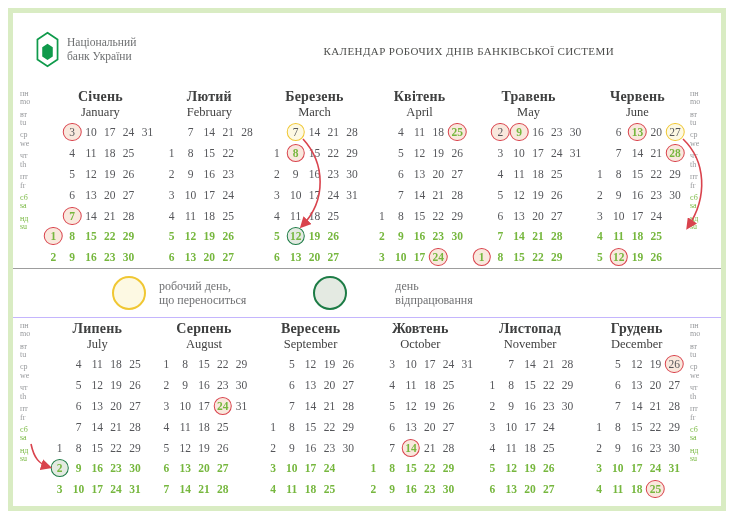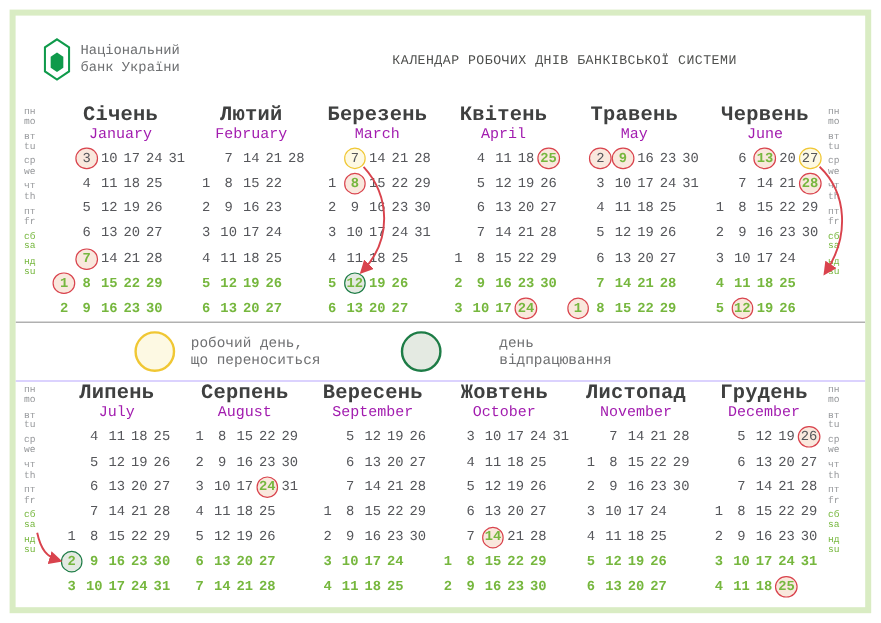--- a/index.html
+++ b/index.html
@@ -1,37 +1,37 @@
 <!DOCTYPE html>
 <html><head>
 <meta charset="utf-8">
 <style>
   html,body{margin:0;padding:0;background:#fff;}
   .page{position:relative;width:734px;height:519px;background:#fff;overflow:hidden;
-        font-family:Liberation Mono, monospace;}
+        font-family:Liberation Serif, serif;}
   .frame{position:absolute;inset:8px;border:5px solid #d9ecc3;pointer-events:none;z-index:5;}
 
   
   .logo{position:absolute;left:36px;top:31px;display:flex;gap:8px;align-items:center;}
   .logo-text{font-size:11.5px;line-height:13.5px;color:#6d6f71;}
   .title{position:absolute;left:140px;right:120px;top:45px;text-align:right;
          font-size:11px;letter-spacing:.4px;color:#4d4e4c;}
   .year{position:absolute;right:52px;top:33px;font-size:27px;font-weight:bold;color:#0f9a4b;}
 
   
   .half{position:absolute;left:20px;right:20px;display:flex;align-items:flex-start;}
   .half.top{top:88px;}
   .half.bottom{top:320px;}
   .labels{flex:0 0 24px;width:24px;}
   .wl{height:20.8px;display:flex;flex-direction:column;justify-content:center;
       font-size:8px;line-height:8.5px;color:#97999c;}
   .wl.we{color:#76b73e;justify-content:center;}
   .month{flex:1 1 0;display:flex;flex-direction:column;align-items:center;}
-  .m-uk{font-size:17px;font-weight:bold;color:#3f4040;line-height:17px;letter-spacing:.2px;white-space:nowrap;}
-  .m-en{font-size:12.5px;color:#a21caf;line-height:15px;margin-bottom:2px;white-space:nowrap;}
+  .m-uk{font-size:14px;font-weight:bold;color:#3f4040;line-height:17px;letter-spacing:.2px;white-space:nowrap;}
+  .m-en{font-size:12.5px;color:#404040;line-height:15px;margin-bottom:2px;white-space:nowrap;}
   .row{display:flex;height:20.8px;}
   .cell{width:18.8px;height:20.8px;display:flex;align-items:center;justify-content:center;
         position:relative;font-size:11.5px;color:#55565a;}
   .row.we .cell{color:#76b73e;font-weight:bold;}
   .cell.holiday{color:#76b73e !important;font-weight:bold !important;}
   .n{position:relative;z-index:1;}
   .ring-red::before,.ring-yellow::before,.ring-green::before{
         content:"";position:absolute;left:50%;top:50%;width:16.5px;height:16px;
         transform:translate(-50%,-50%);border-radius:50%;z-index:0;}
   .ring-red::before{border:1.5px solid #d9434d;background:#f9e8dd;}

